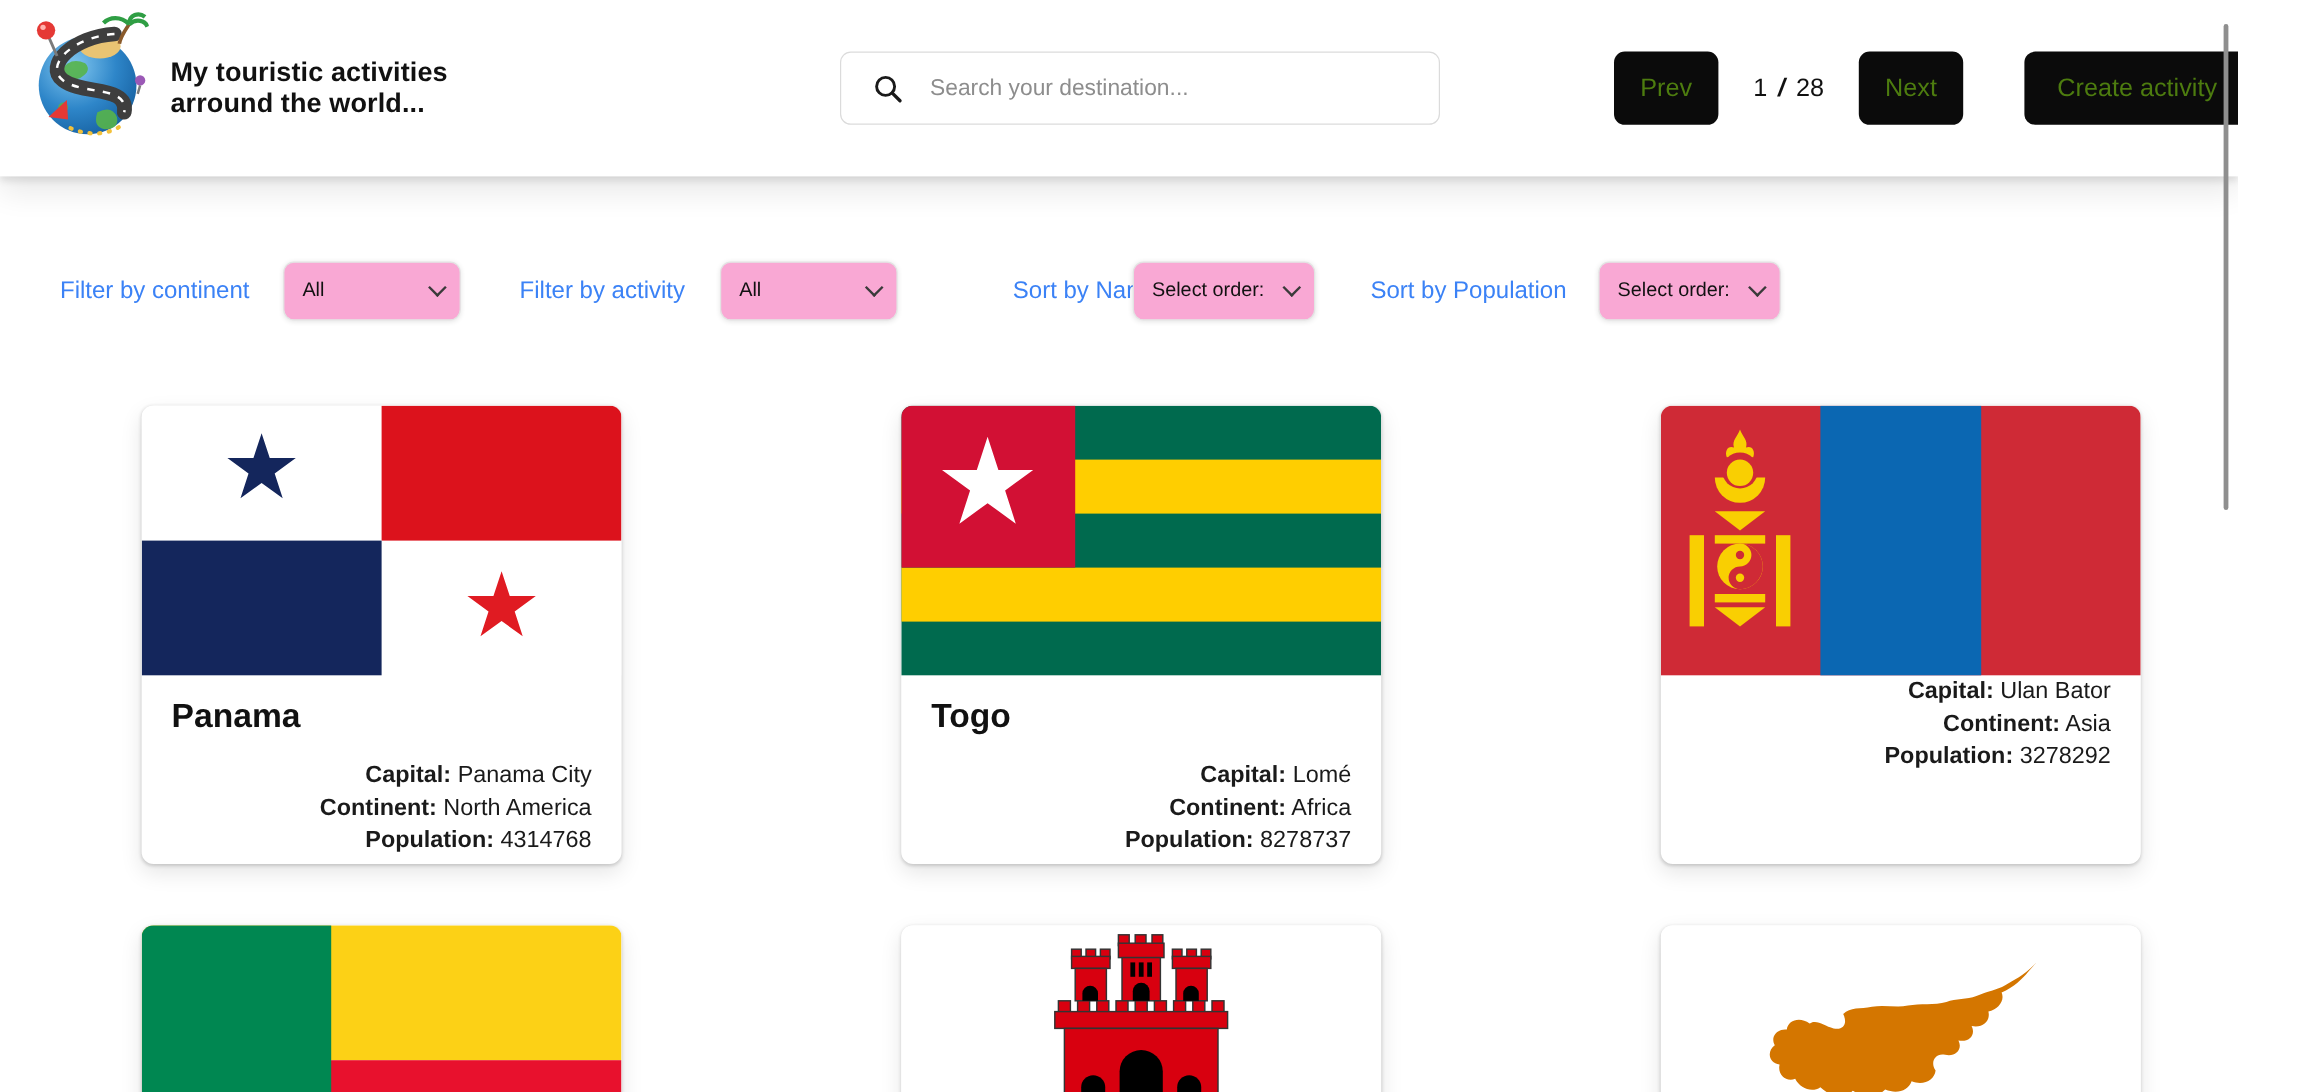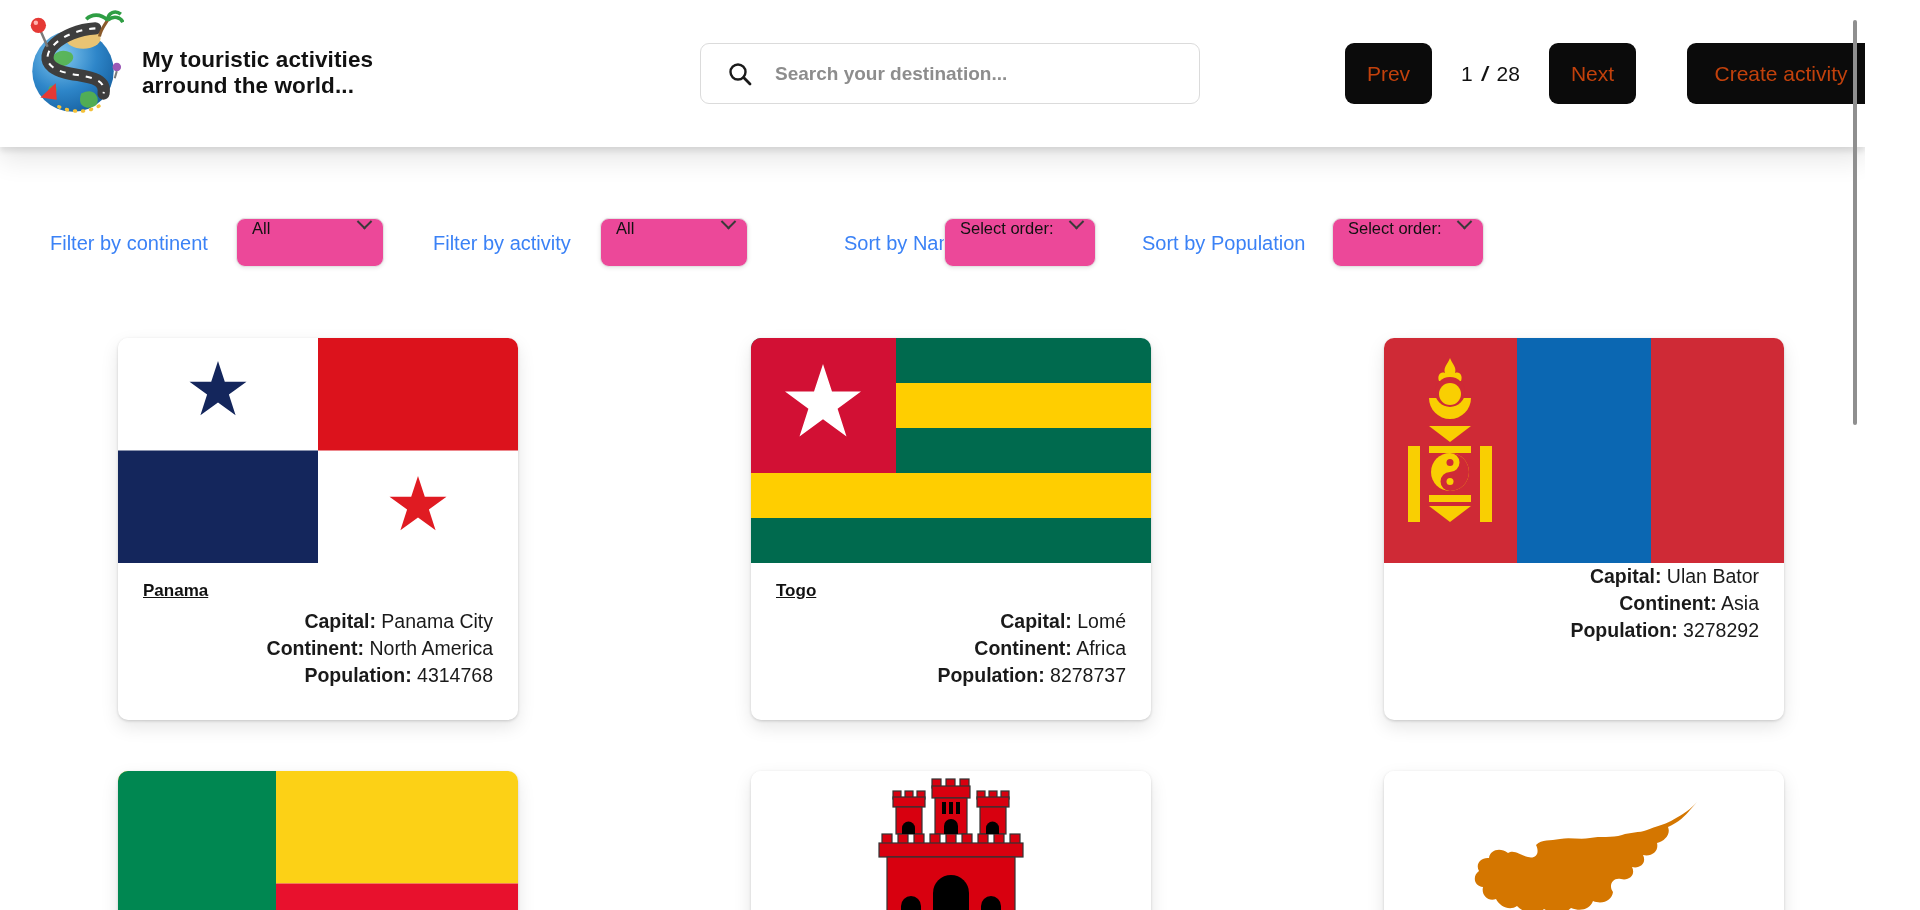--- a/index.html
+++ b/index.html
@@ -11,55 +11,55 @@
   .header { position:absolute; top:0; left:0; width:100%; height:147px; background:#fff; z-index:10;
             box-shadow:0 4px 6px rgba(0,0,0,.10), 0 14px 24px rgba(0,0,0,.09); }
   .logo { position:absolute; left:22px; top:8px; width:102px; height:112px; }
   .title { position:absolute; left:142px; top:50%; transform:translateY(-50%);
            font-size:22.5px; font-weight:800; line-height:1.18; letter-spacing:.1px; }
   .search { position:absolute; left:700px; top:43px; width:500px; height:61px;
             border:1px solid #dbdbdb; border-radius:9px; background:#fff;
             display:flex; align-items:center; padding:0 18px 0 26px; }
   .search svg { flex:0 0 auto; }
   .search input { border:none; outline:none; flex:1; margin-left:22px; font-size:19px;
-                  font-family:inherit; color:#333; background:transparent;font-weight:bold; }
+                  font-family:inherit; color:#333; background:transparent; }
   .search input::placeholder { color:#8d8d8d; }
-  .btn { position:absolute; top:43px; height:61px; background:#0b0b0b; color:#c2410c; border:none;
+  .btn { position:absolute; top:43px; height:61px; background:#0b0b0b; color:#4d7c0f; border:none;
          border-radius:9px; font-size:21px; font-family:inherit; cursor:pointer;
          display:flex; align-items:center; justify-content:center; }
   .btn-prev { left:1345px; width:87px; }
   .btn-next { left:1549px; width:87px; }
   .btn-create { left:1687px; width:188px; }
   .page-indicator { position:absolute; left:1443px; top:43px; width:95px; height:61px;
                     display:flex; align-items:center; justify-content:center; font-size:21px; gap:9px; }
   .page-indicator .sep { font-weight:800; font-style:italic; }
 
   
   .filters { position:absolute; top:218px; left:0; width:100%; height:50px; }
   .flabel { position:absolute; top:50%; transform:translateY(-50%); font-size:20px; color:#3b82f6; white-space:nowrap; }
-  .fselect { position:absolute; top:0; height:49px; background:#ec4899; border:1px solid #e3e3e3;
+  .fselect { position:absolute; top:0; height:49px; background:#f9a8d4; border:1px solid #e3e3e3;
              border-radius:9px; box-shadow:0 1px 4px rgba(0,0,0,.10);
-             display:flex; align-items:flex-start; justify-content:space-between;
+             display:flex; align-items:center; justify-content:space-between;
              padding:0 13px 0 15px; font-size:16.5px; cursor:pointer; white-space:nowrap; }
   .chev { width:11px; height:11px; border-right:2px solid #3a3a3a; border-bottom:2px solid #3a3a3a;
           transform:rotate(45deg) translate(-2px,-2px); margin-left:10px; flex:0 0 auto; }
   .fl1 { left:50px; }  .fs1 { left:236px; width:148px; }
   .fl2 { left:433px; } .fs2 { left:600px; width:148px; }
   .fl3 { left:844px; } .fs3 { left:944px; width:152px; }
   .fl4 { left:1142px; }.fs4 { left:1332px; width:152px; }
 
   
   .cards { position:absolute; left:118px; top:338px;
            display:grid; grid-template-columns:repeat(3,400px); column-gap:233px; row-gap:51px; }
   .card { width:400px; height:382px; background:#fff; border-radius:10px; overflow:hidden;
           box-shadow:0 1px 3px rgba(0,0,0,.16), 0 7px 18px rgba(0,0,0,.10); cursor:pointer; }
   .flag { width:400px; height:225px; }
   .flag svg { display:block; width:100%; height:100%; }
   .info { padding:0 25px 20px; }
-  .card-title { font-size:17px; font-weight:800; margin:18px 0 7px;text-decoration:underline; }
+  .card-title { font-size:28px; font-weight:800; margin:18px 0 20px; }
   .line { font-size:19.5px; line-height:27px; color:#1a1a1a;text-align:right; }
   .line b { font-weight:800; }
 
   
   .scroll-thumb { position:absolute; right:8px; top:20px; width:4px; height:405px;
                   background:#8f8f8f; border-radius:2px; z-index:20; }
 </style>
 </head>
 <body>
 

